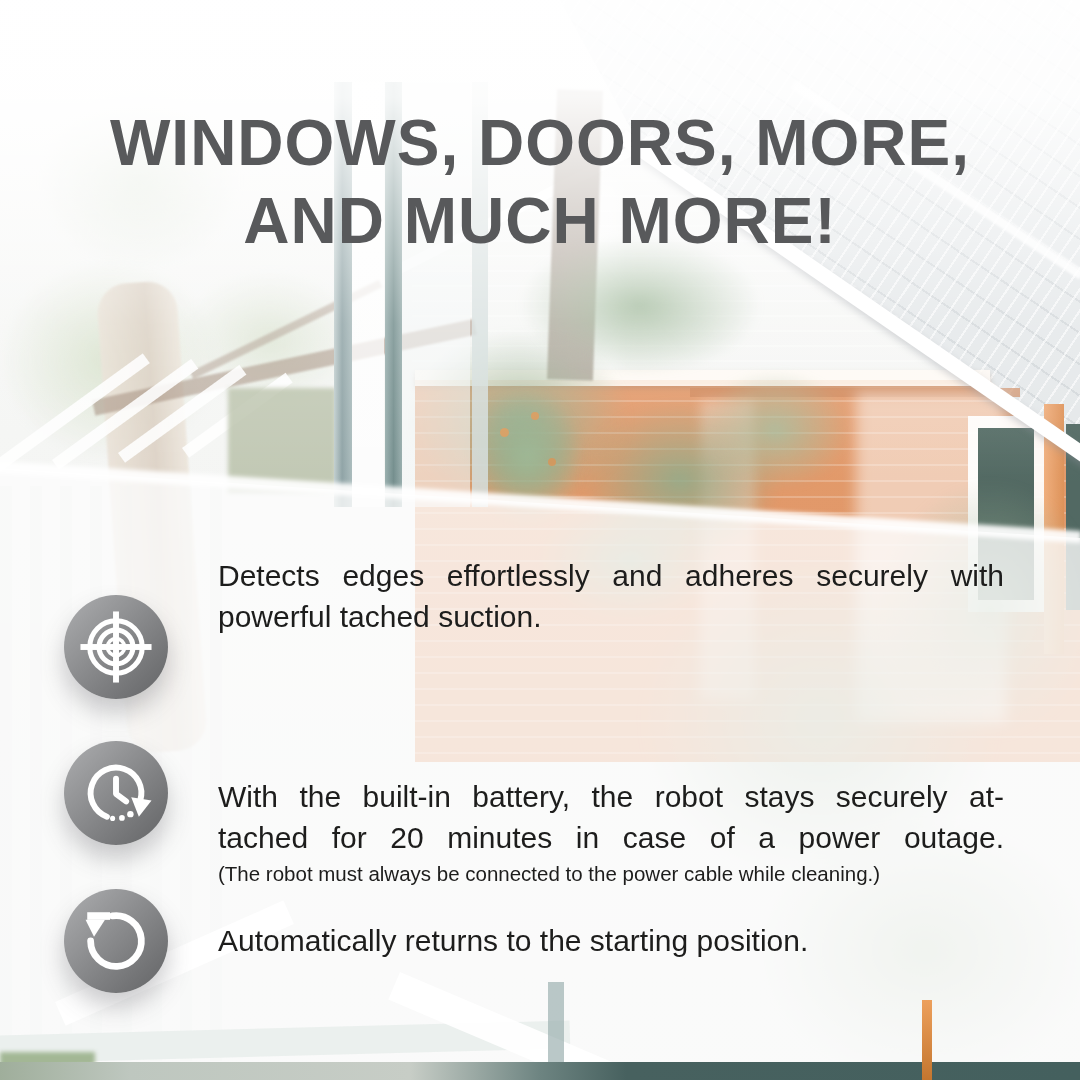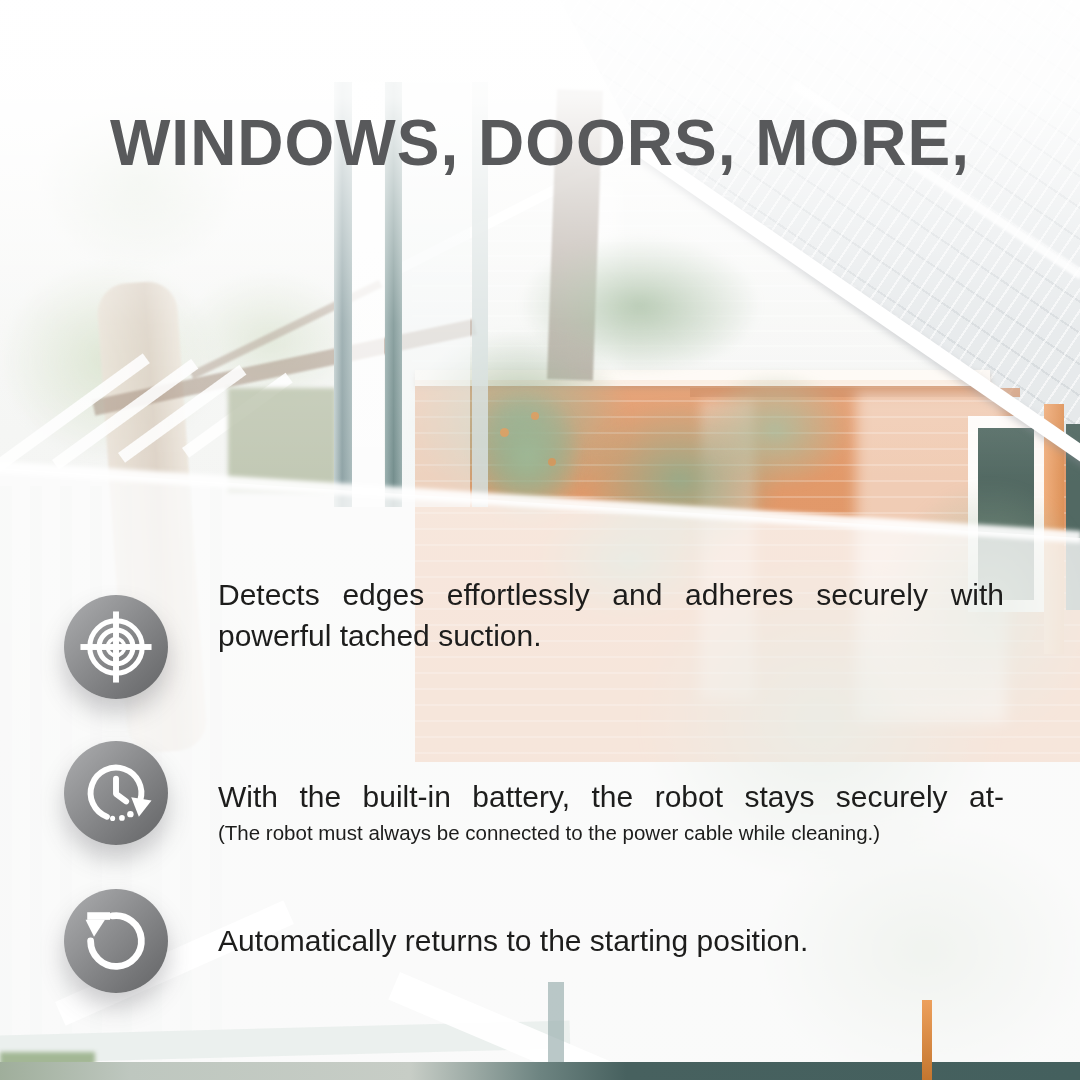--- a/index.html
+++ b/index.html
@@ -196,51 +196,53 @@
     <div class="abs sill-diag1"></div>
     <div class="abs sill-diag2"></div>
     <div class="abs mull-b"></div>
     <div class="abs grass"></div>
     <div class="abs strip"></div>
     <div class="abs stick"></div>
   </div>
 
   <div class="abs title">
     <div>WINDOWS, DOORS, MORE,</div>
+    <div>AND MUCH MORE!</div>
   </div>
 
   <div class="abs icon-circle" style="top:595px;">
     <svg width="88" height="88" viewBox="-52 -52 104 104">
       <rect x="-3.5" y="-42" width="7" height="84" fill="#fff"></rect>
       <rect x="-42" y="-3.5" width="84" height="7" fill="#fff"></rect>
       <circle r="31" fill="none" stroke="#fff" stroke-width="6"></circle>
       <circle r="20" fill="none" stroke="#fff" stroke-width="6"></circle>
       <circle r="10" fill="none" stroke="#fff" stroke-width="4.5"></circle>
       <circle r="4.8" fill="#fff"></circle>
     </svg>
   </div>
-  <div class="abs feature-text" style="top:574px;">
+  <div class="abs feature-text" style="top:555px;">
     <div class="main-line jl">Detects edges effortlessly and adheres securely with</div>
     <div class="main-line">powerful tached suction.</div>
     <div class="fine-block">
     </div>
   </div>
 
   <div class="abs icon-circle" style="top:741px;">
     <svg width="88" height="88" viewBox="-52 -52 104 104">
       <path d="M -10.75 28 A 30 30 0 1 1 28.6 9" fill="none" stroke="#fff" stroke-width="7" stroke-linecap="round"></path>
       <polygon points="18,5 42,9 27,28" fill="#fff"></polygon>
       <path d="M 0 -17 L 0 1 L 12 10" fill="none" stroke="#fff" stroke-width="7" stroke-linecap="round" stroke-linejoin="round"></path>
       <circle cx="-4" cy="30" r="3" fill="#fff"></circle>
       <circle cx="7" cy="29.5" r="3.4" fill="#fff"></circle>
       <circle cx="17" cy="25" r="3.8" fill="#fff"></circle>
     </svg>
   </div>
   <div class="abs feature-text" style="top:776px;">
     <div class="main-line jl">With the built-in battery, the robot stays securely at-</div>
+    <div class="main-line jl">tached for 20 minutes in case of a power outage.</div>
     <div class="fine-block">
       <div class="fine-line">(The robot must always be connected to the power cable while cleaning.)</div>
     </div>
   </div>
 
   <div class="abs icon-circle" style="top:889px;">
     <svg width="88" height="88" viewBox="-52 -52 104 104">
       <path d="M -4.2 -29.7 A 30 30 0 1 1 -30 0" fill="none" stroke="#fff" stroke-width="8" stroke-linecap="round"></path>
       <rect x="-34" y="-34" width="27" height="9" fill="#fff"></rect>
       <polygon points="-36,-25 -13,-25 -26,-5" fill="#fff"></polygon>

